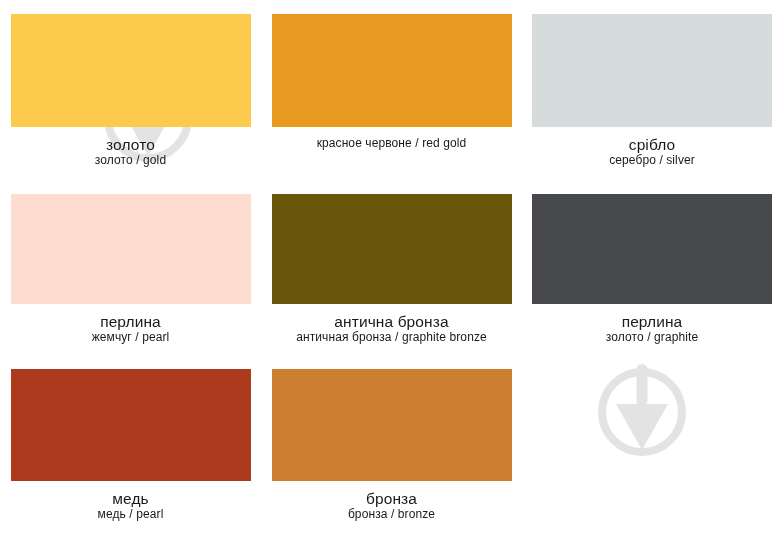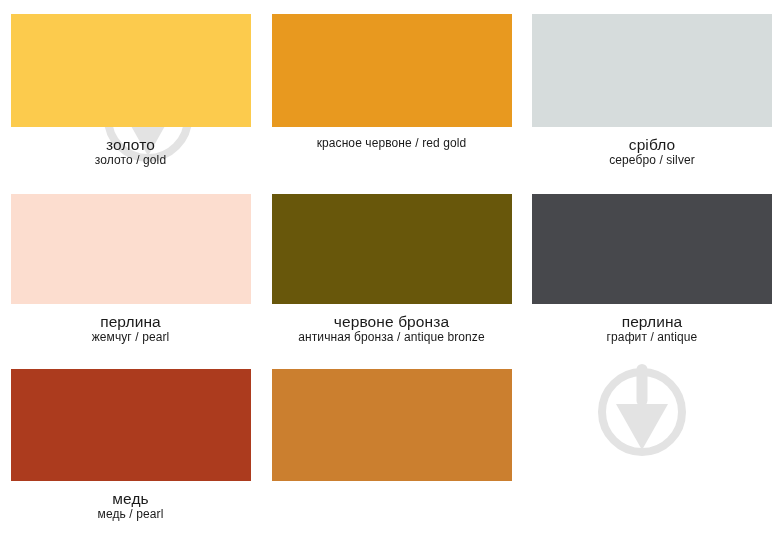--- a/index.html
+++ b/index.html
@@ -128,43 +128,47 @@
     <div class="swatch-chip" style="background-color:#fcddcf;"></div>
     <div class="swatch-labels">
       <div class="label-ua">перлина</div>
       <div class="label-ru-en">жемчуг / pearl</div>
     </div>
   </div>
 
   <div class="swatch-cell row-2">
     <div class="swatch-chip" style="background-color:#68570b;"></div>
     <div class="swatch-labels">
-      <div class="label-ua">червоне бронза</div>
-      <div class="label-ru-en">античная бронза / antique bronze</div>
+      <div class="label-ua">антична бронза</div>
+      <div class="label-ru-en">античная бронза / graphite bronze</div>
     </div>
   </div>
 
   <div class="swatch-cell row-2">
     <div class="swatch-chip" style="background-color:#47484c;"></div>
     <div class="swatch-labels">
       <div class="label-ua">перлина</div>
-      <div class="label-ru-en">графит / antique</div>
+      <div class="label-ru-en">золото / graphite</div>
     </div>
   </div>
 
   <div class="swatch-cell row-3">
     <div class="swatch-chip" style="background-color:#ac3b1e;"></div>
     <div class="swatch-labels">
       <div class="label-ua">медь</div>
       <div class="label-ru-en">медь / pearl</div>
     </div>
   </div>
 
   <div class="swatch-cell row-3">
     <div class="swatch-chip" style="background-color:#cb7f2f;"></div>
+    <div class="swatch-labels">
+      <div class="label-ua">бронза</div>
+      <div class="label-ru-en">бронза / bronze</div>
+    </div>
   </div>
 
   <div class="swatch-cell row-3 is-empty">
     <div class="swatch-chip"></div>
     <div class="swatch-labels">
       <div class="label-ua"></div>
       <div class="label-ru-en"></div>
     </div>
   </div>
 

